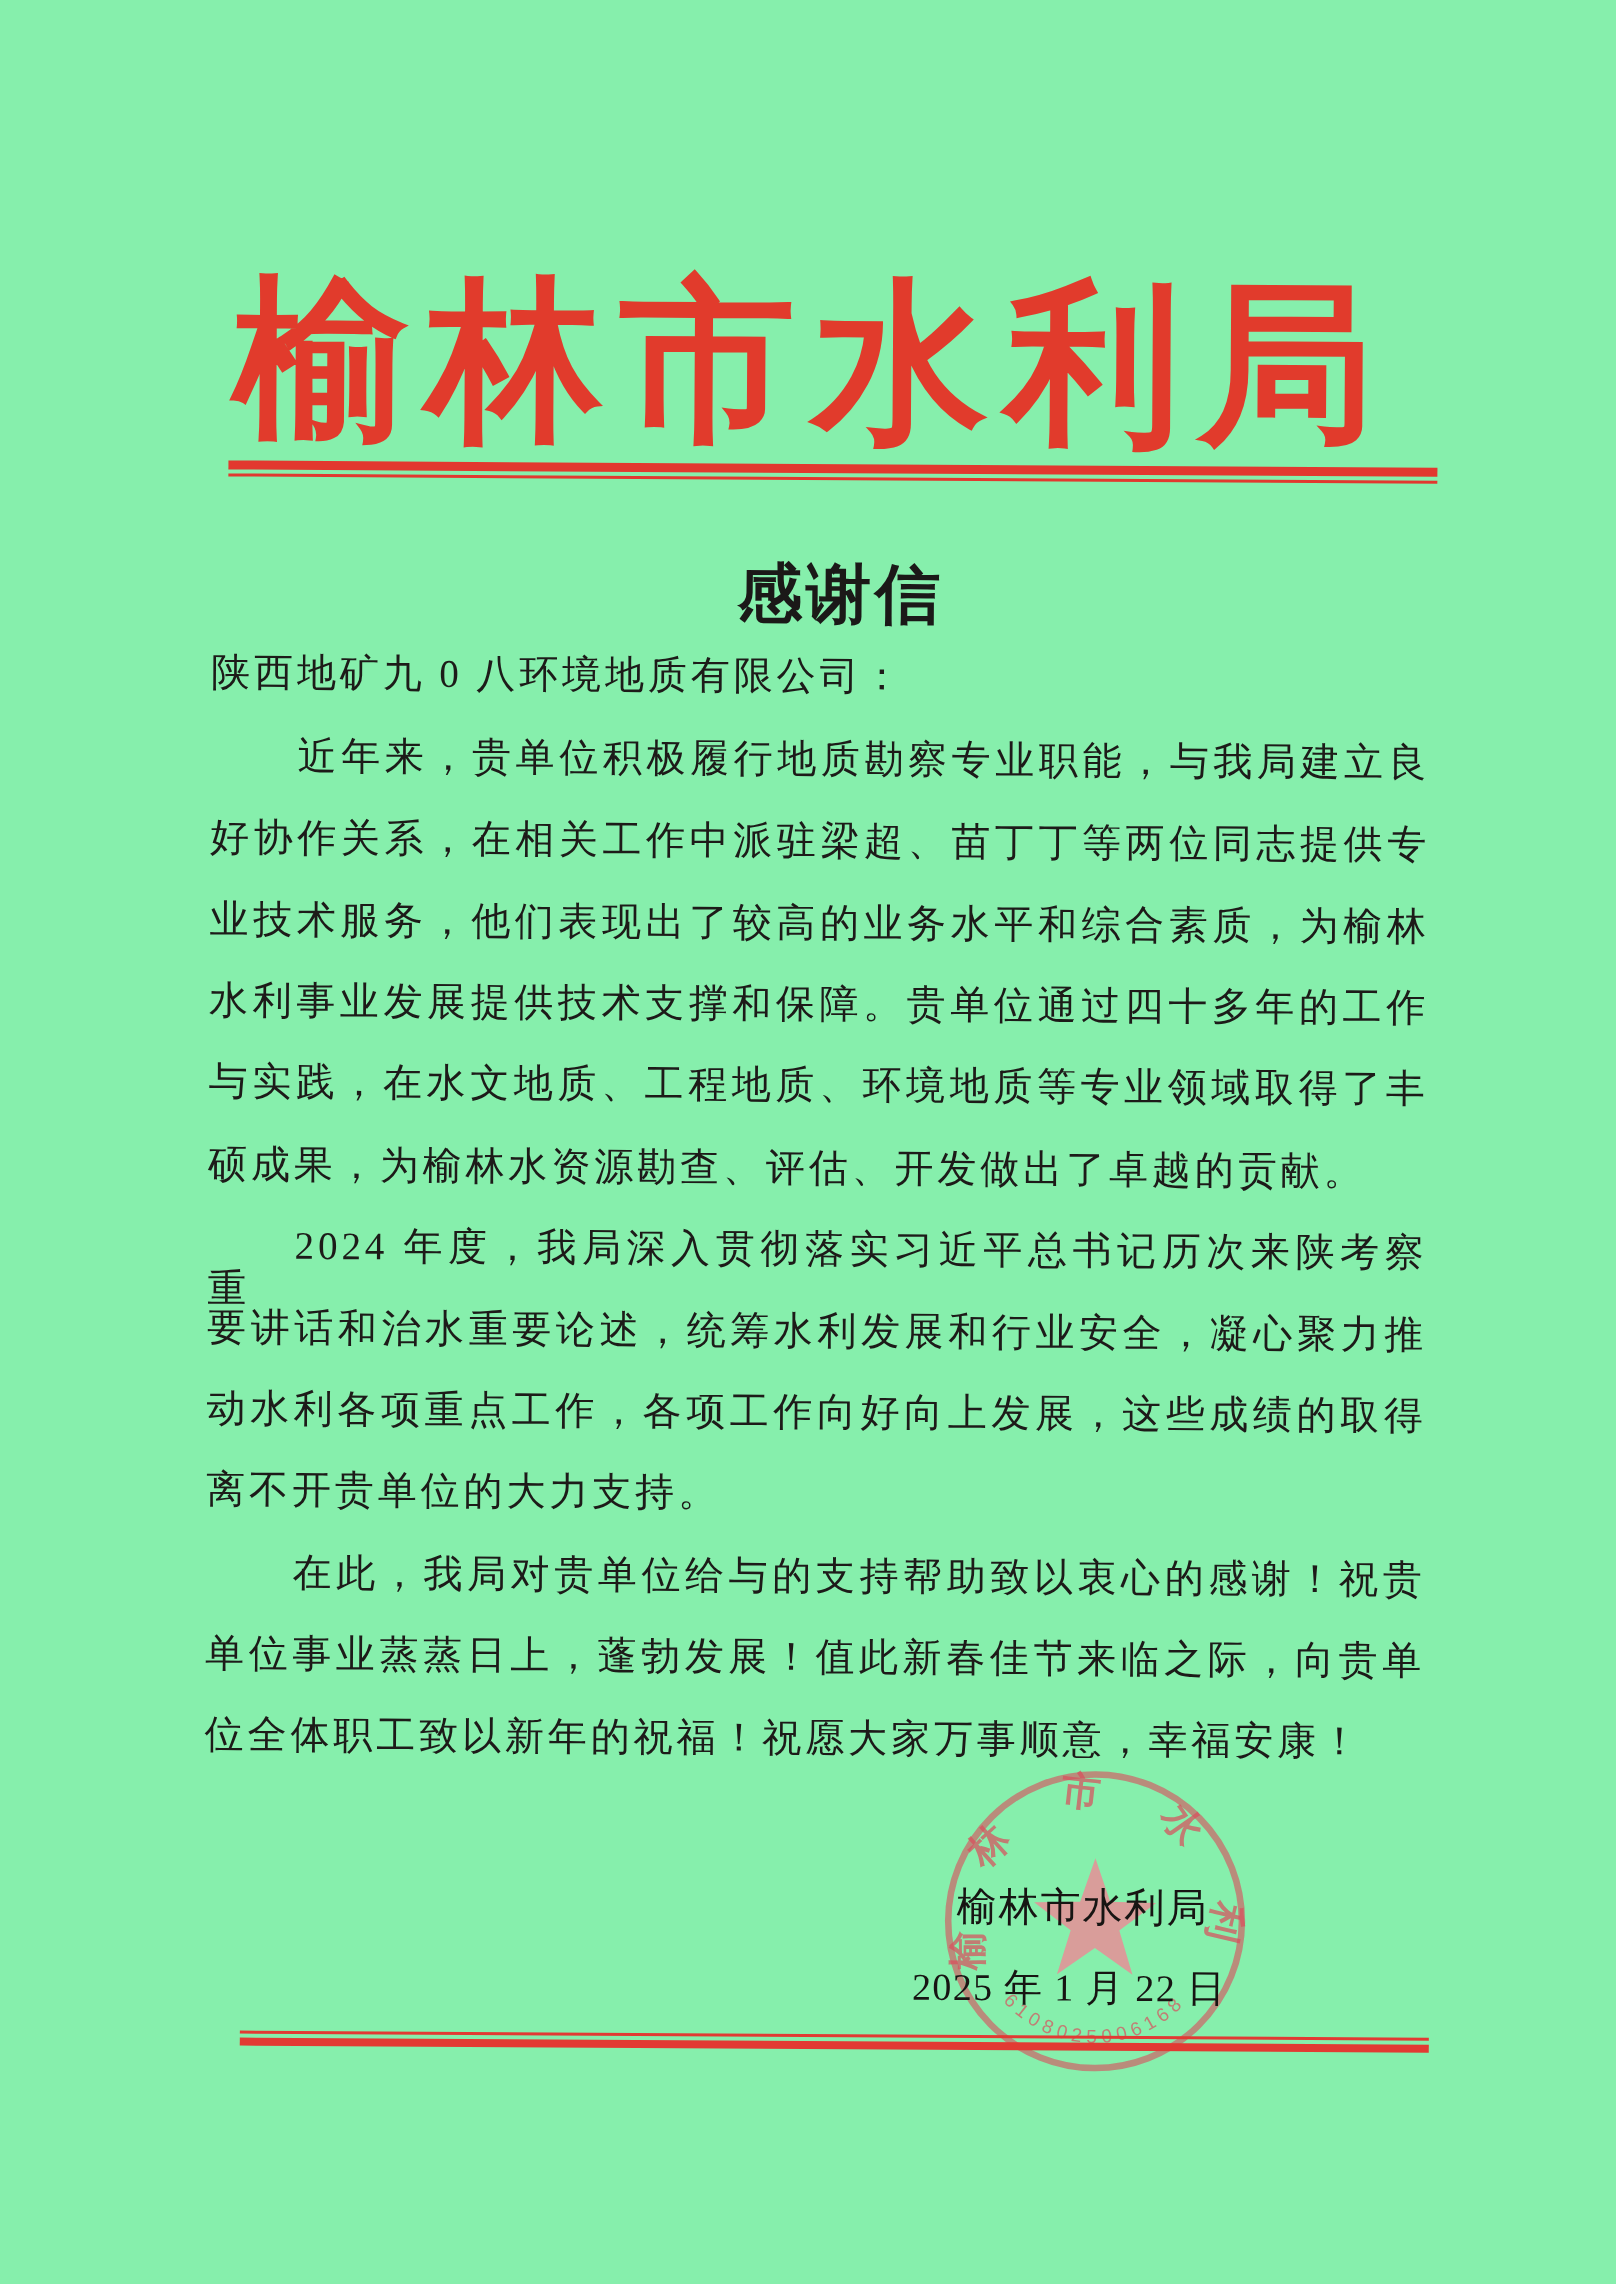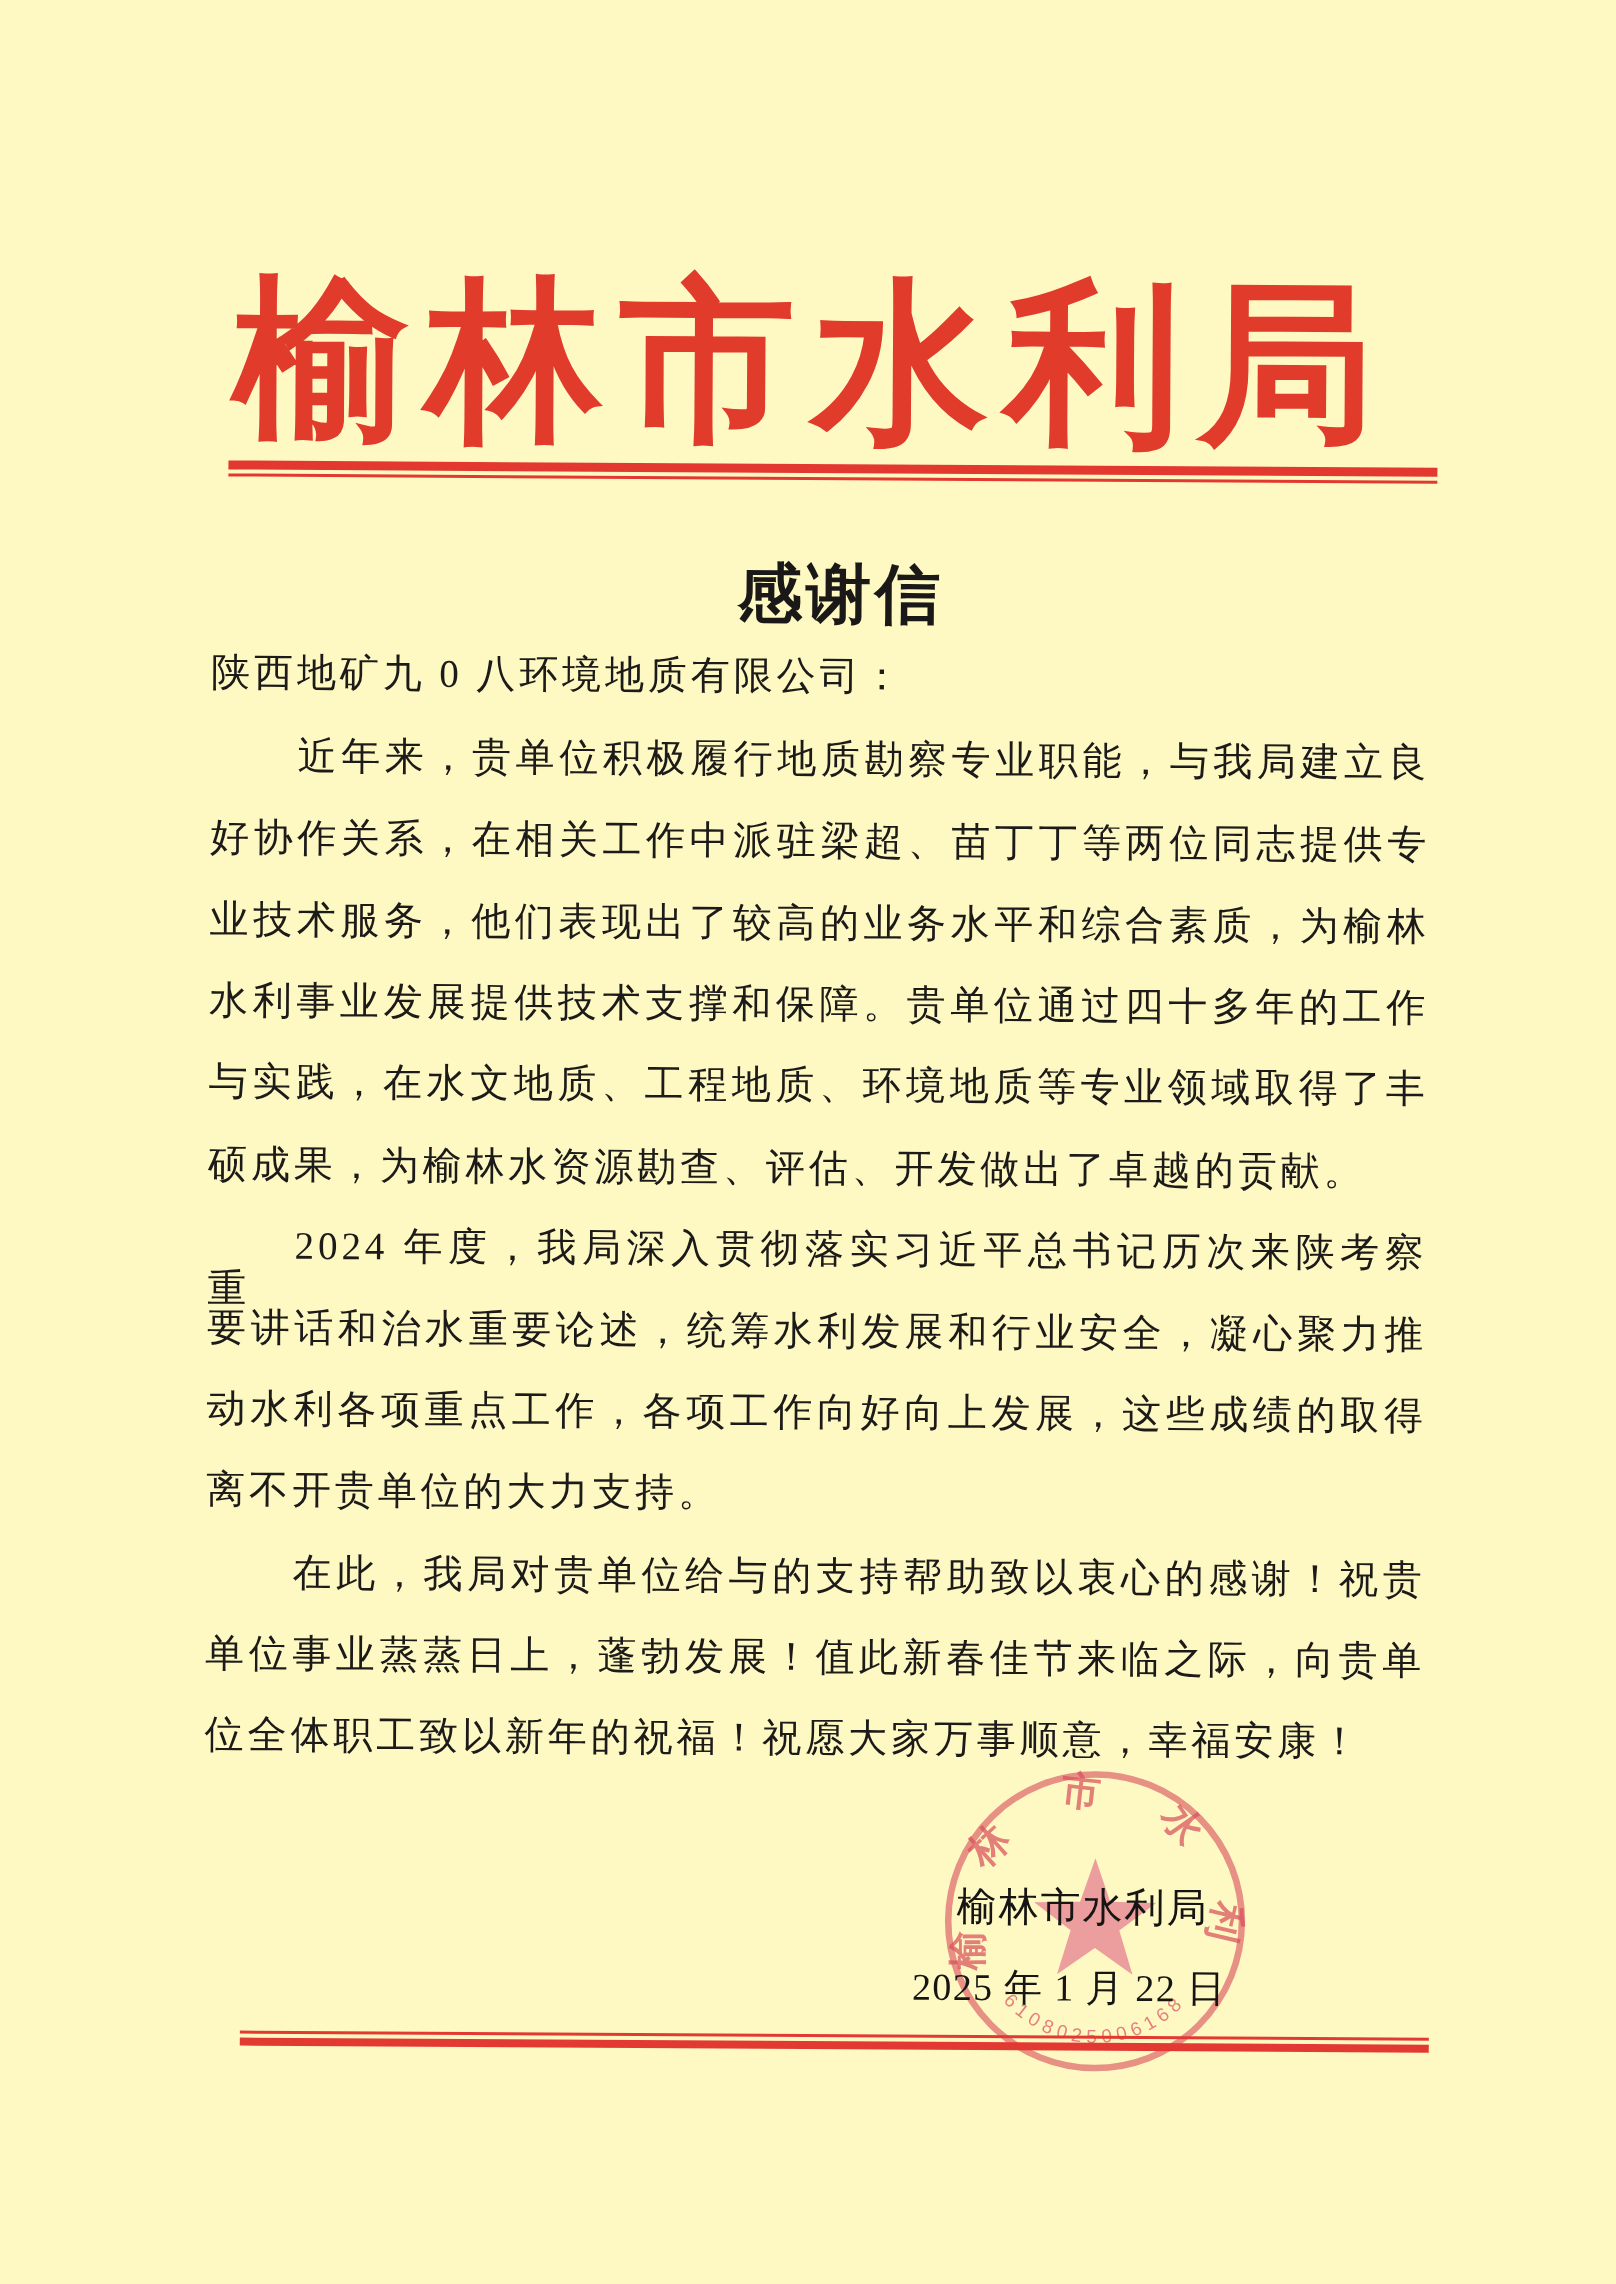--- a/index.html
+++ b/index.html
@@ -1,20 +1,20 @@
 <!DOCTYPE html>
 <html style="font-size:10.4px"><head>
 <meta charset="utf-8">
 <style>
   html, body { margin: 0; padding: 0; background: #ffffff; }
   .page {
     position: relative;
     width: 1616px;
     height: 2284px;
-    background: #fef9c3;
+    background: #86efac;
     overflow: hidden;
     font-family: "Liberation Serif", serif;
   }
   .sheet {
     position: absolute;
     inset: 0;
     transform: rotate(0.35deg);
     transform-origin: 50% 45%;
   }
   .org-title {

